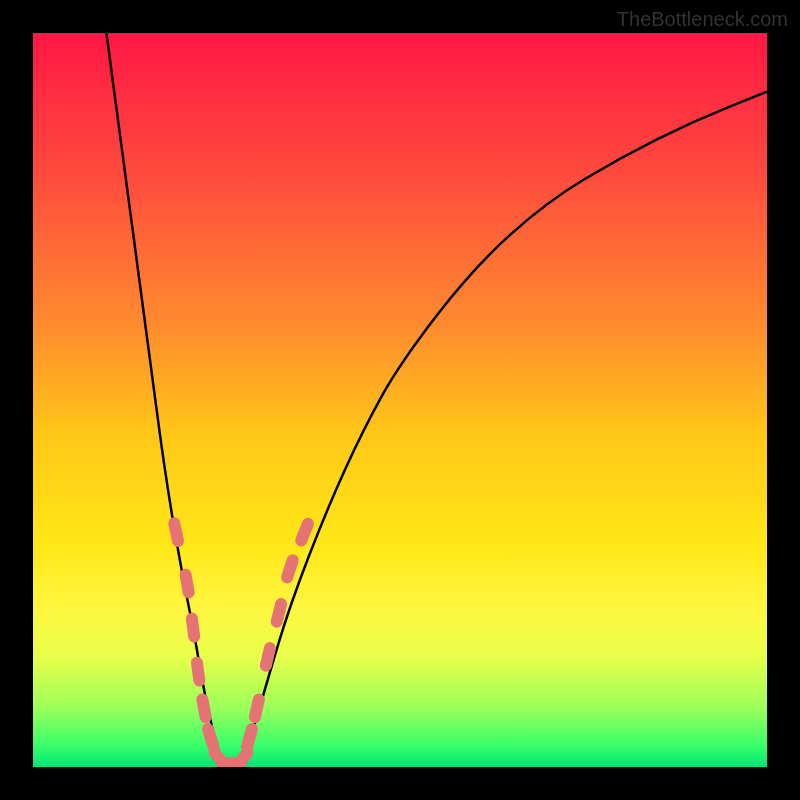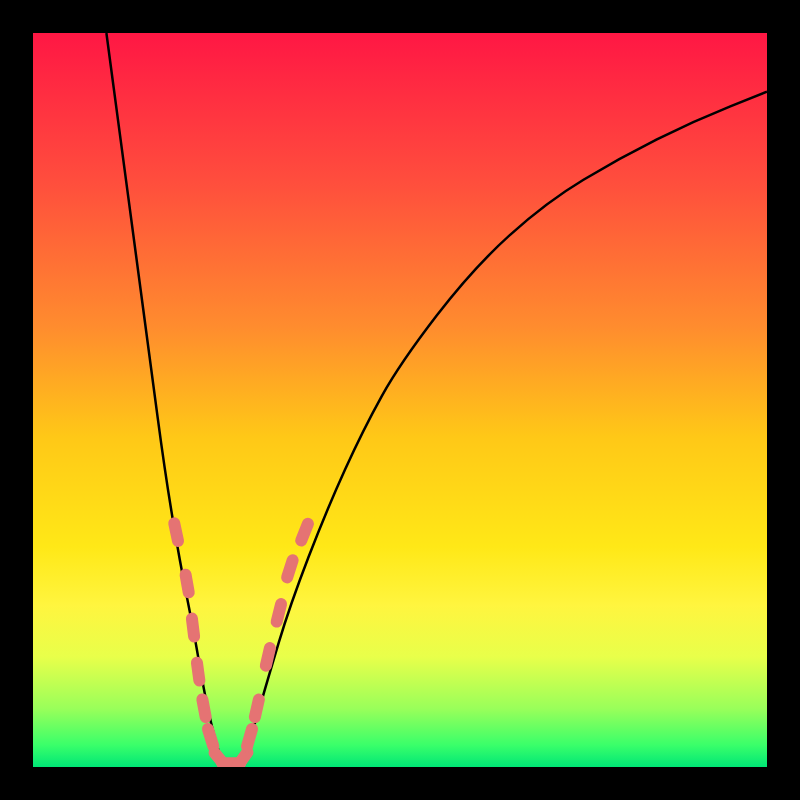--- a/index.html
+++ b/index.html
@@ -53,20 +53,21 @@
       left: 0;
       top: 0;
       width: 100%;
       height: 100%;
     }
   </style>
 </head>
 <body>
 
 <div class="chart-container">
+  <div class="watermark">TheBottleneck.com</div>
 
   <div class="plot-area">
     <svg class="gradient-bg" viewBox="0 0 734 734" preserveAspectRatio="none">
       <defs>
         <linearGradient id="bg-grad" x1="0%" y1="0%" x2="0%" y2="100%">
         <stop offset="0%" stop-color="#ff1744"></stop>
             <stop offset="20%" stop-color="#ff4d3d"></stop>
             <stop offset="40%" stop-color="#ff8c2e"></stop>
             <stop offset="55%" stop-color="#ffc817"></stop>
             <stop offset="70%" stop-color="#ffe817"></stop>

